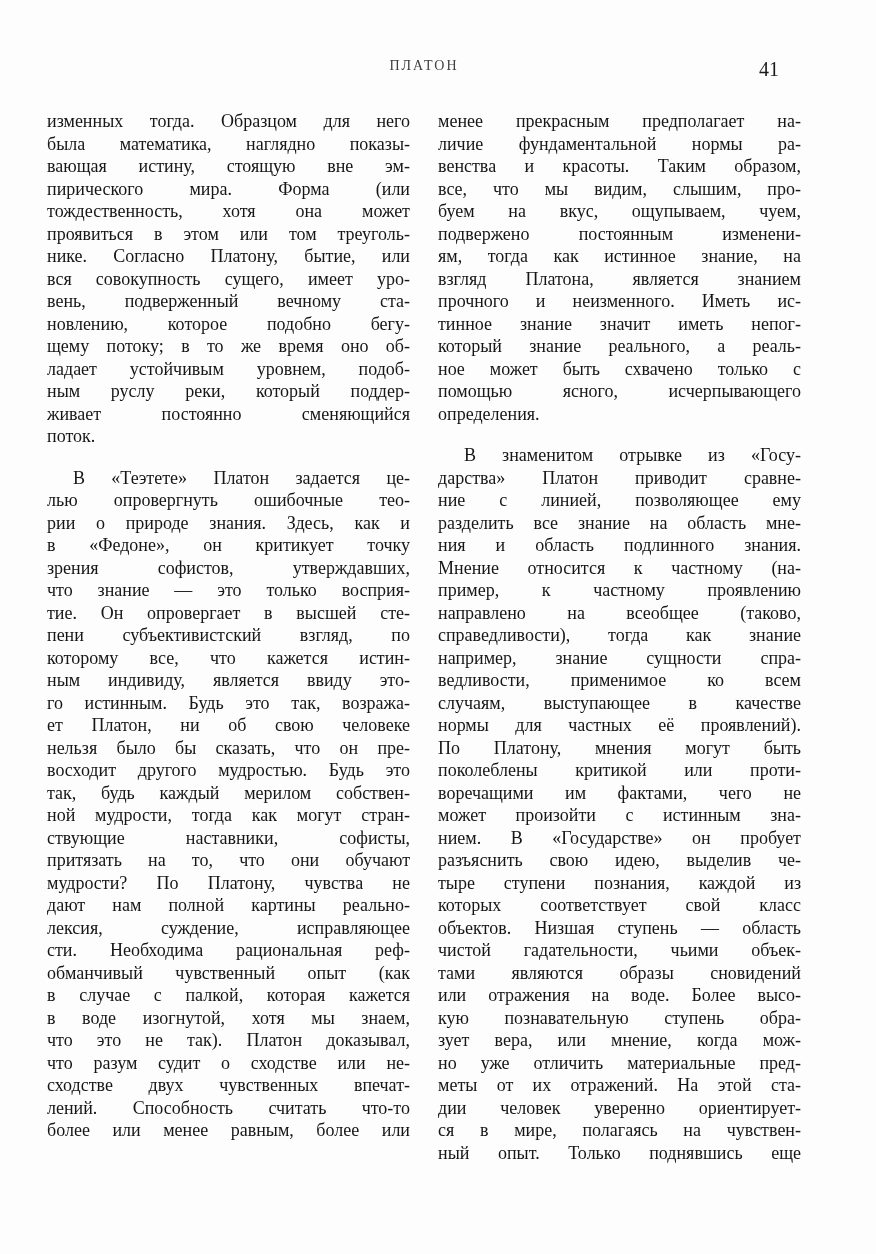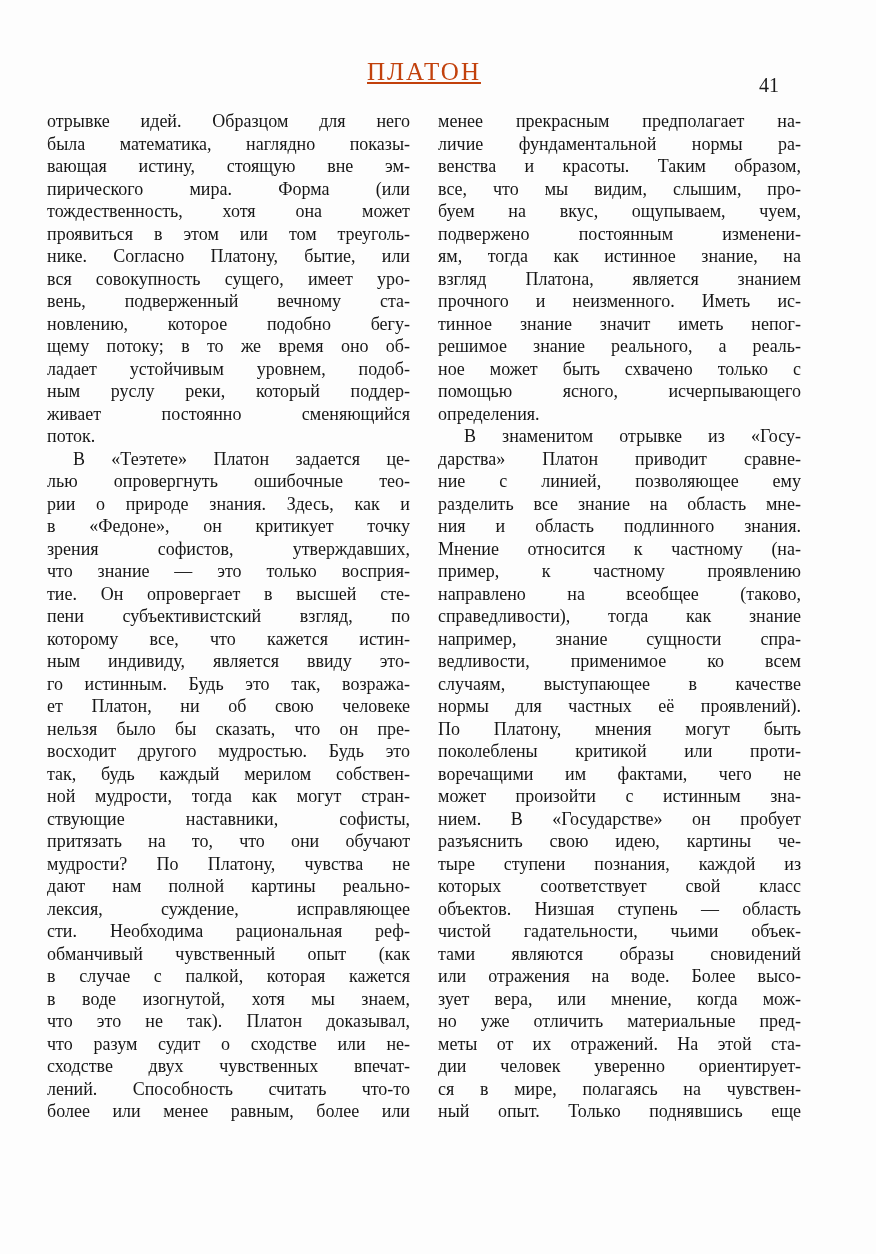--- a/index.html
+++ b/index.html
@@ -20,29 +20,28 @@
     left: 47px;
     width: 754px;
     height: 26px;
   }
   .running-title {
     position: absolute;
     left: 0;
     right: 0;
     top: 0;
     text-align: center;
-    font-size: 25px;
+    font-size: 14px;
     letter-spacing: 2px;
-    color: #c2410c;
-    text-decoration: underline;
+    color: #404040;
   }
   .page-number {
     position: absolute;
     right: 22px;
-    top: 16px;
+    top: 0;
     font-size: 20px;
     color: #1a1a1a;
     margin-left: 12px;
   }
   .columns {
     position: absolute;
     top: 110px;
     left: 47px;
     display: flex;
     gap: 28px;
@@ -52,33 +51,33 @@
     font-size: 18px;
     line-height: 22.5px;
     height: 22.5px;
     overflow: hidden;
     text-align: justify;
     text-align-last: justify;
     word-spacing: 0.5px;
     color: #161616;
   }
   .line.para-end { text-align-last: left; }
-  .line.indent { text-indent: 26px; }
+  .line.indent { text-indent: 26px; margin-top: 19px; }
 </style>
 </head>
 <body>
 
 <div class="page">
   <div class="running-head">
     <div class="running-title">ПЛАТОН</div>
     <div class="page-number">41</div>
   </div>
   <div class="columns">
     <div class="column">
-        <div class="line">отрывке идей. Образцом для него</div>
+        <div class="line">изменных тогда. Образцом для него</div>
         <div class="line">была математика, наглядно показы-</div>
         <div class="line">вающая истину, стоящую вне эм-</div>
         <div class="line">пирического мира. Форма (или</div>
         <div class="line">тождественность, хотя она может</div>
         <div class="line">проявиться в этом или том треуголь-</div>
         <div class="line">нике. Согласно Платону, бытие, или</div>
         <div class="line">вся совокупность сущего, имеет уро-</div>
         <div class="line">вень, подверженный вечному ста-</div>
         <div class="line">новлению, которое подобно бегу-</div>
         <div class="line">щему потоку; в то же время оно об-</div>
@@ -121,21 +120,21 @@
         <div class="line">менее прекрасным предполагает на-</div>
         <div class="line">личие фундаментальной нормы ра-</div>
         <div class="line">венства и красоты. Таким образом,</div>
         <div class="line">все, что мы видим, слышим, про-</div>
         <div class="line">буем на вкус, ощупываем, чуем,</div>
         <div class="line">подвержено постоянным изменени-</div>
         <div class="line">ям, тогда как истинное знание, на</div>
         <div class="line">взгляд Платона, является знанием</div>
         <div class="line">прочного и неизменного. Иметь ис-</div>
         <div class="line">тинное знание значит иметь непог-</div>
-        <div class="line">решимое знание реального, а реаль-</div>
+        <div class="line">который знание реального, а реаль-</div>
         <div class="line">ное может быть схвачено только с</div>
         <div class="line">помощью ясного, исчерпывающего</div>
         <div class="line para-end">определения.</div>
         <div class="line indent">В знаменитом отрывке из «Госу-</div>
         <div class="line">дарства» Платон приводит сравне-</div>
         <div class="line">ние с линией, позволяющее ему</div>
         <div class="line">разделить все знание на область мне-</div>
         <div class="line">ния и область подлинного знания.</div>
         <div class="line">Мнение относится к частному (на-</div>
         <div class="line">пример, к частному проявлению</div>
@@ -143,27 +142,28 @@
         <div class="line">справедливости), тогда как знание</div>
         <div class="line">например, знание сущности спра-</div>
         <div class="line">ведливости, применимое ко всем</div>
         <div class="line">случаям, выступающее в качестве</div>
         <div class="line">нормы для частных её проявлений).</div>
         <div class="line">По Платону, мнения могут быть</div>
         <div class="line">поколеблены критикой или проти-</div>
         <div class="line">воречащими им фактами, чего не</div>
         <div class="line">может произойти с истинным зна-</div>
         <div class="line">нием. В «Государстве» он пробует</div>
-        <div class="line">разъяснить свою идею, картины че-</div>
+        <div class="line">разъяснить свою идею, выделив че-</div>
         <div class="line">тыре ступени познания, каждой из</div>
         <div class="line">которых соответствует свой класс</div>
         <div class="line">объектов. Низшая ступень — область</div>
         <div class="line">чистой гадательности, чьими объек-</div>
         <div class="line">тами являются образы сновидений</div>
         <div class="line">или отражения на воде. Более высо-</div>
+        <div class="line">кую познавательную ступень обра-</div>
         <div class="line">зует вера, или мнение, когда мож-</div>
         <div class="line">но уже отличить материальные пред-</div>
         <div class="line">меты от их отражений. На этой ста-</div>
         <div class="line">дии человек уверенно ориентирует-</div>
         <div class="line">ся в мире, полагаясь на чувствен-</div>
         <div class="line">ный опыт. Только поднявшись еще</div>
       </div>
   </div>
 </div>
 

